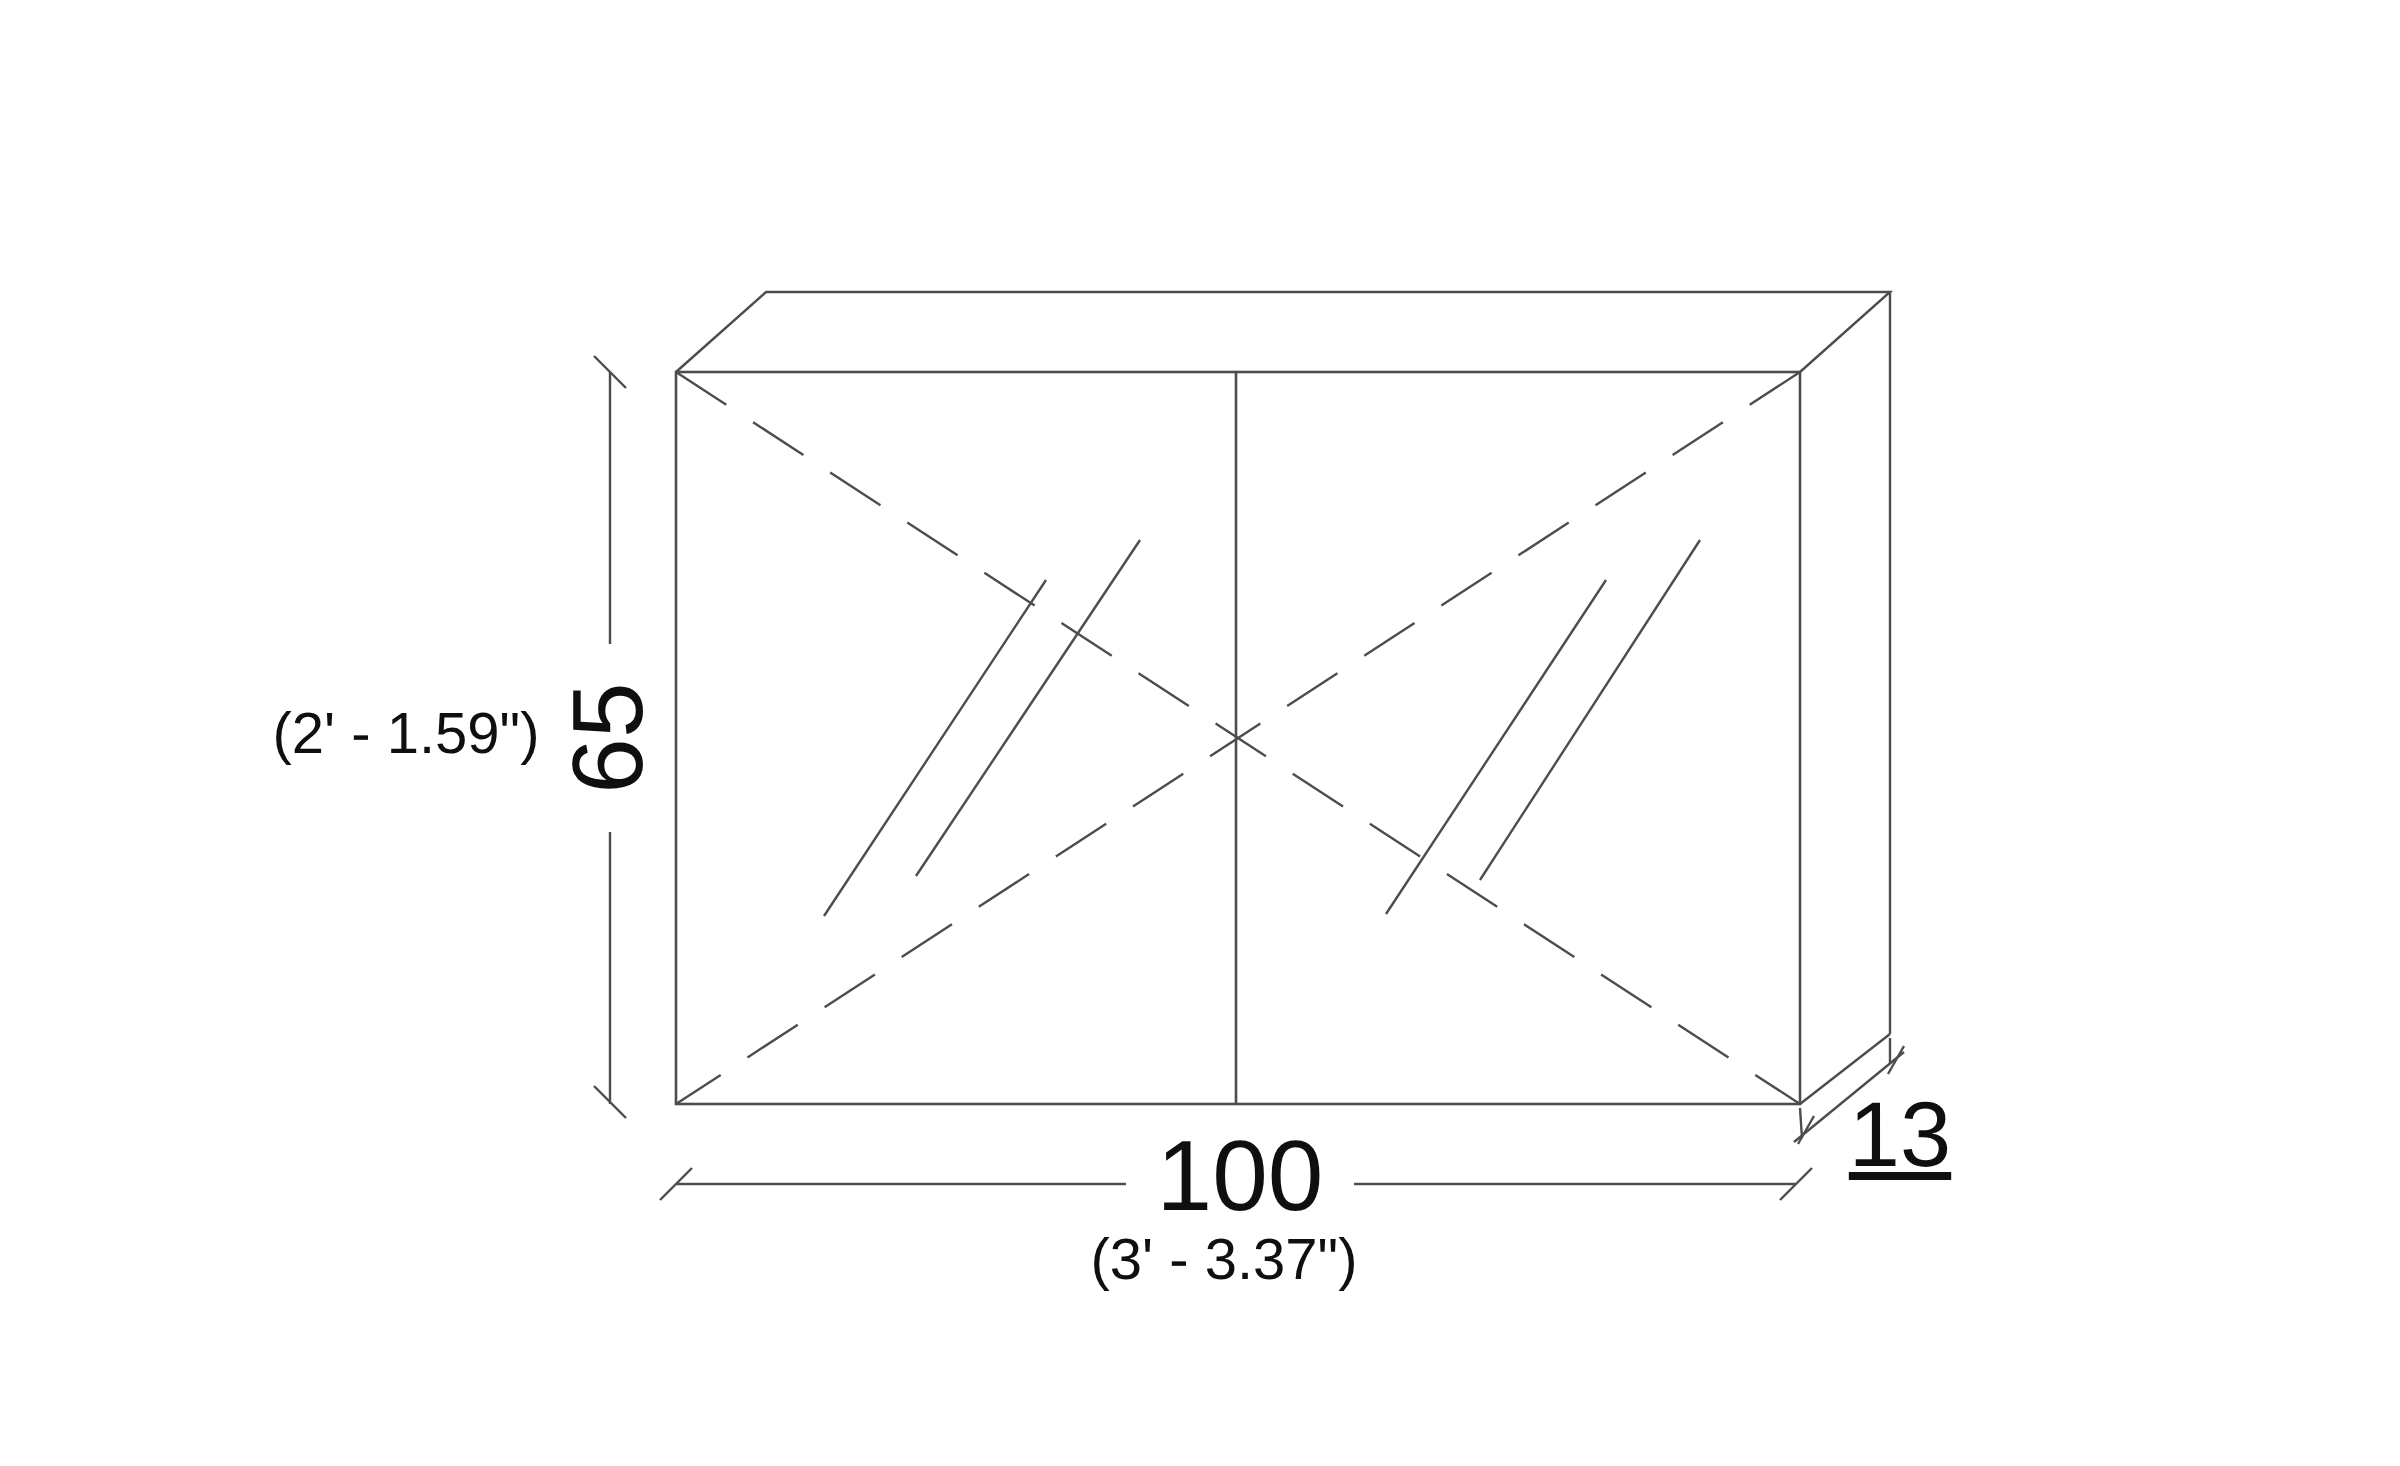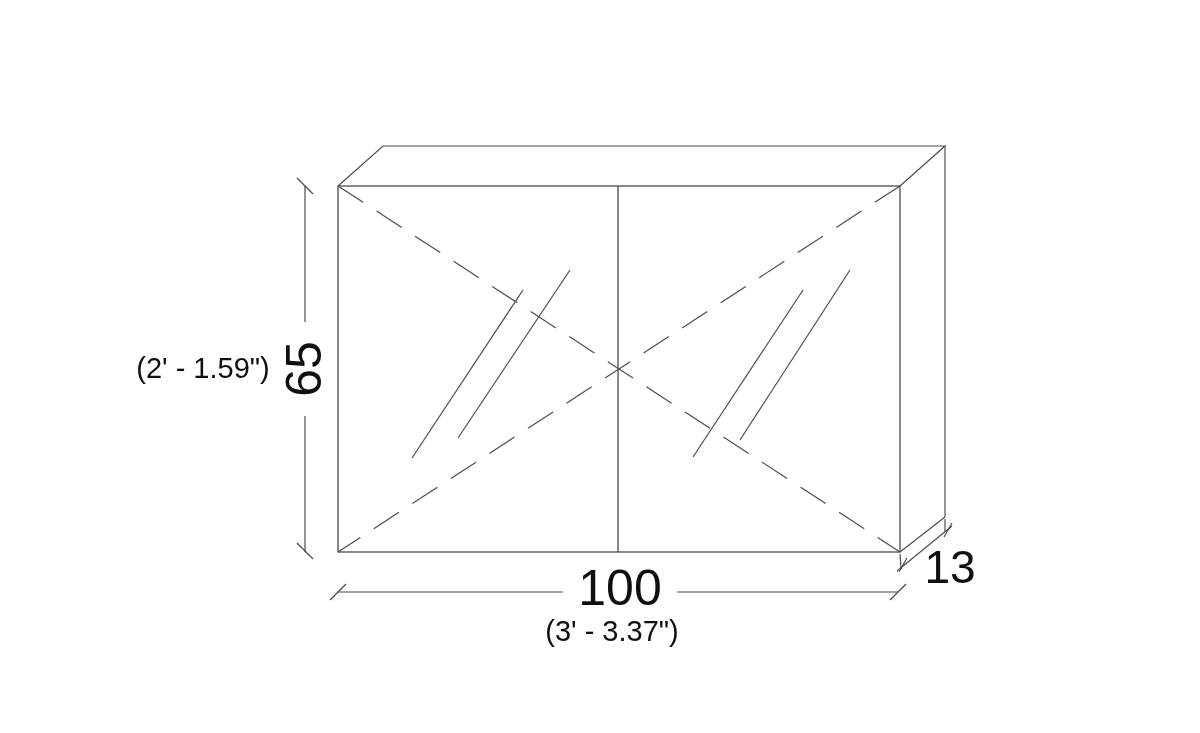--- a/index.html
+++ b/index.html
@@ -28,20 +28,21 @@
     transform: translate(-50%, -50%);
   }
   .dim-label.big {
     font-size: 50px;
   }
   .dim-label.medium {
     font-size: 29px;
   }
   .dim-label.depth {
     font-size: 46px;
+    text-decoration: underline;
   }
   .dim-label.rotated {
     transform: translate(-50%, -50%) rotate(-90deg);
   }
 </style>
 </head>
 <body>
 
 <div class="stage">
 

